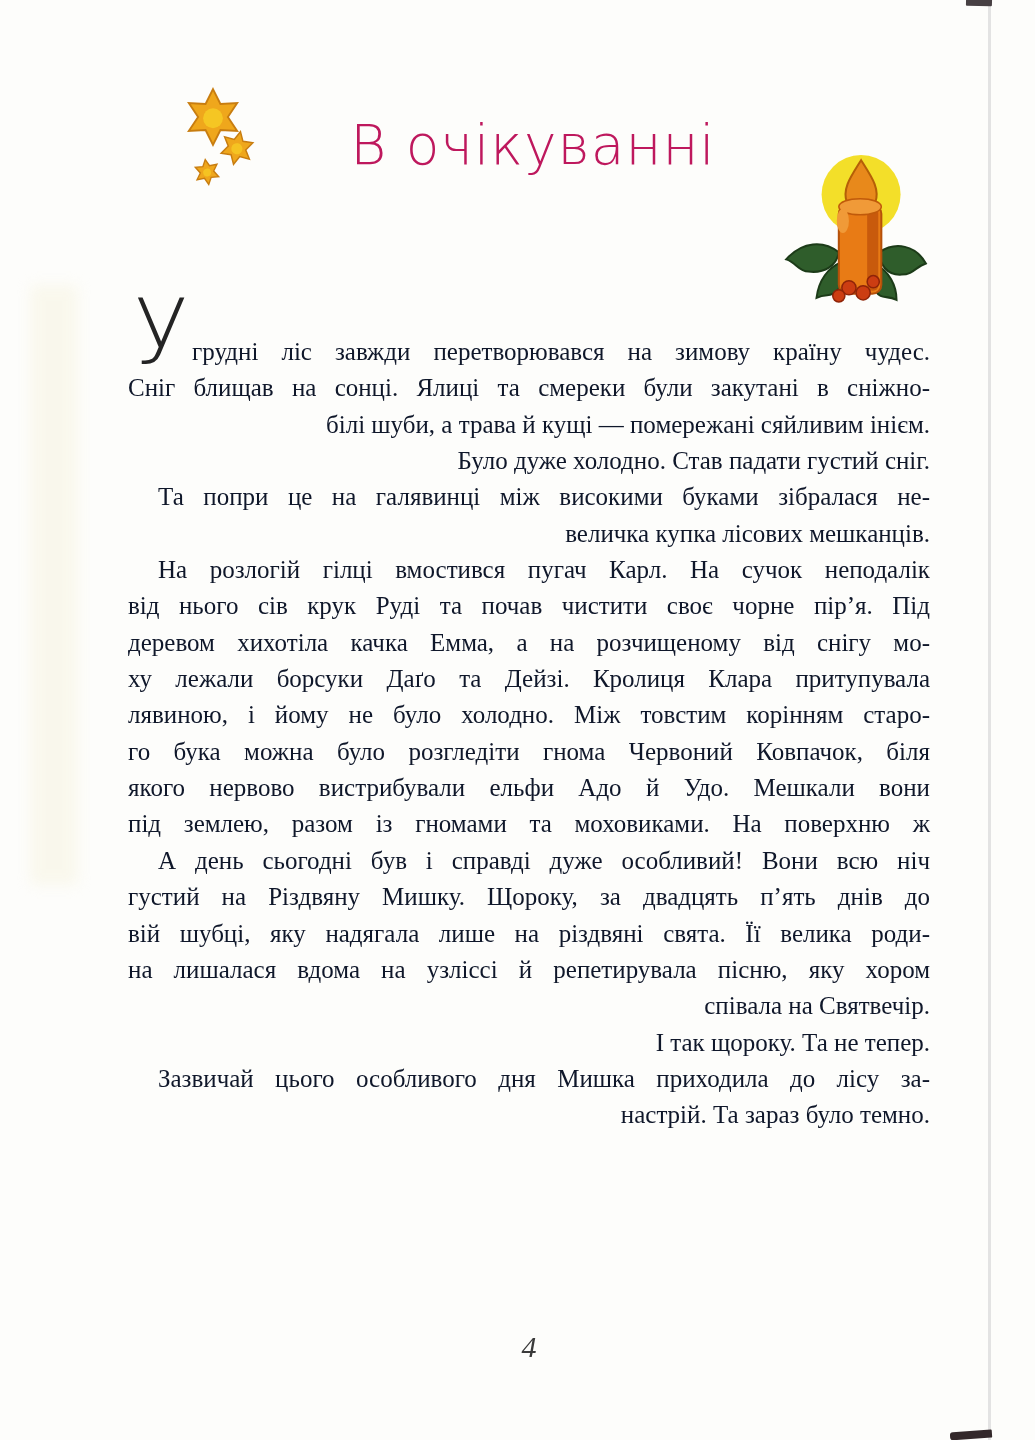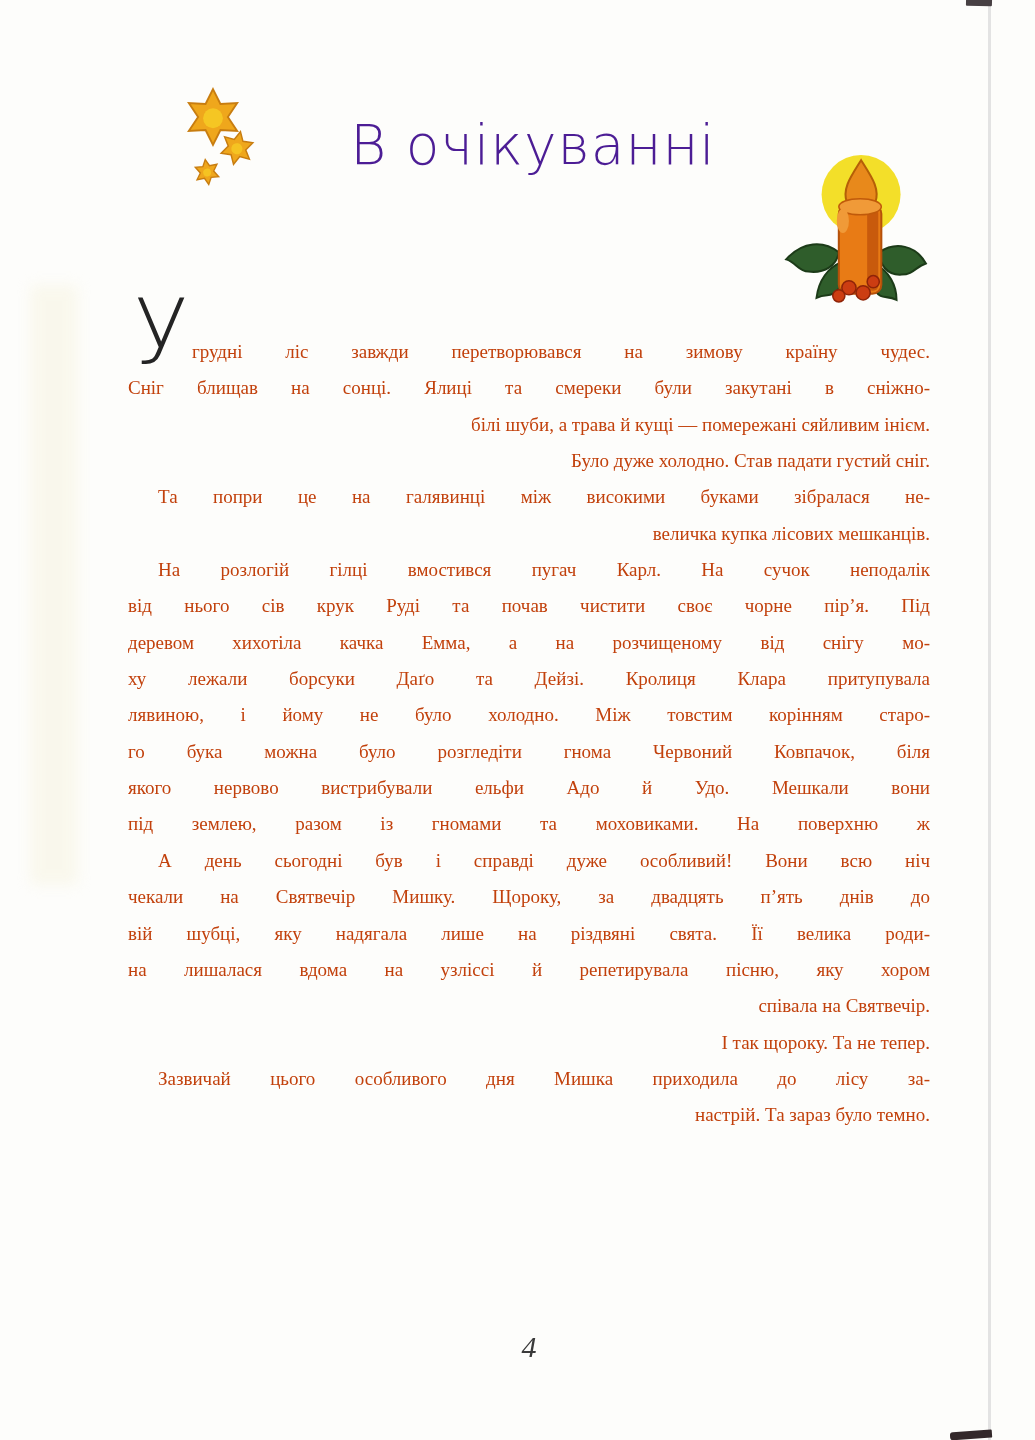--- a/index.html
+++ b/index.html
@@ -31,39 +31,39 @@
     position:absolute;left:950px;top:1431px;width:42px;height:8px;
     background:#33282a;transform:rotate(-4deg);border-radius:3px 1px 1px 3px;
   }
   
   .title{
     position:absolute;left:138px;top:106px;width:790px;
     text-align:center;
     font-family:"DejaVu Sans", sans-serif;
     font-weight:300;
     font-size:55px;line-height:78px;
-    color:#4c1d95;
+    color:#be185d;
     letter-spacing:1px;
   }
   
   .stars-illo{position:absolute;left:183px;top:86px;width:110px;height:110px;}
   .candle-illo{position:absolute;left:778px;top:146px;width:152px;height:162px;}
   
   .dropcap{
     position:absolute;left:134px;top:282px;
     font-family:"DejaVu Sans", sans-serif;
     font-weight:300;
     font-size:89px;line-height:100px;
     color:#242424;
   }
   
   .bodytext{
     position:absolute;left:128px;top:334px;width:802px;
-    font-size:19px;line-height:36.35px;
-    color:#c2410c;
+    font-size:25px;line-height:36.35px;
+    color:#0f172a;
   }
   .line{height:36.35px;overflow:visible;}
   .jl{text-align:justify;text-align-last:justify;}
   .ll{text-align:right;}
   .indent{text-indent:30px;}
   .dropline{padding-left:64px;}
   
   .folio{
     position:absolute;left:128px;top:1330px;width:802px;
     text-align:center;font-style:italic;
@@ -130,21 +130,21 @@
     <div class="line ll">величка купка лісових мешканців.</div>
     <div class="line jl indent">На розлогій гілці вмостився пугач Карл. На сучок неподалік</div>
     <div class="line jl">від нього сів крук Руді та почав чистити своє чорне пір’я. Під</div>
     <div class="line jl">деревом хихотіла качка Емма, а на розчищеному від снігу мо-</div>
     <div class="line jl">ху лежали борсуки Даґо та Дейзі. Кролиця Клара притупувала</div>
     <div class="line jl">лявиною, і йому не було холодно. Між товстим корінням старо-</div>
     <div class="line jl">го бука можна було розгледіти гнома Червоний Ковпачок, біля</div>
     <div class="line jl">якого нервово вистрибували ельфи Адо й Удо. Мешкали вони</div>
     <div class="line jl">під землею, разом із гномами та моховиками. На поверхню ж</div>
     <div class="line jl indent">А день сьогодні був і справді дуже особливий! Вони всю ніч</div>
-    <div class="line jl">чекали на Святвечір Мишку. Щороку, за двадцять п’ять днів до</div>
+    <div class="line jl">густий на Різдвяну Мишку. Щороку, за двадцять п’ять днів до</div>
     <div class="line jl">вій шубці, яку надягала лише на різдвяні свята. Її велика роди-</div>
     <div class="line jl">на лишалася вдома на узліссі й репетирувала пісню, яку хором</div>
     <div class="line ll">співала на Святвечір.</div>
     <div class="line ll indent">І так щороку. Та не тепер.</div>
     <div class="line jl indent">Зазвичай цього особливого дня Мишка приходила до лісу за-</div>
     <div class="line ll">настрій. Та зараз було темно.</div>
   </div>
 
   <div class="folio">4</div>
 

